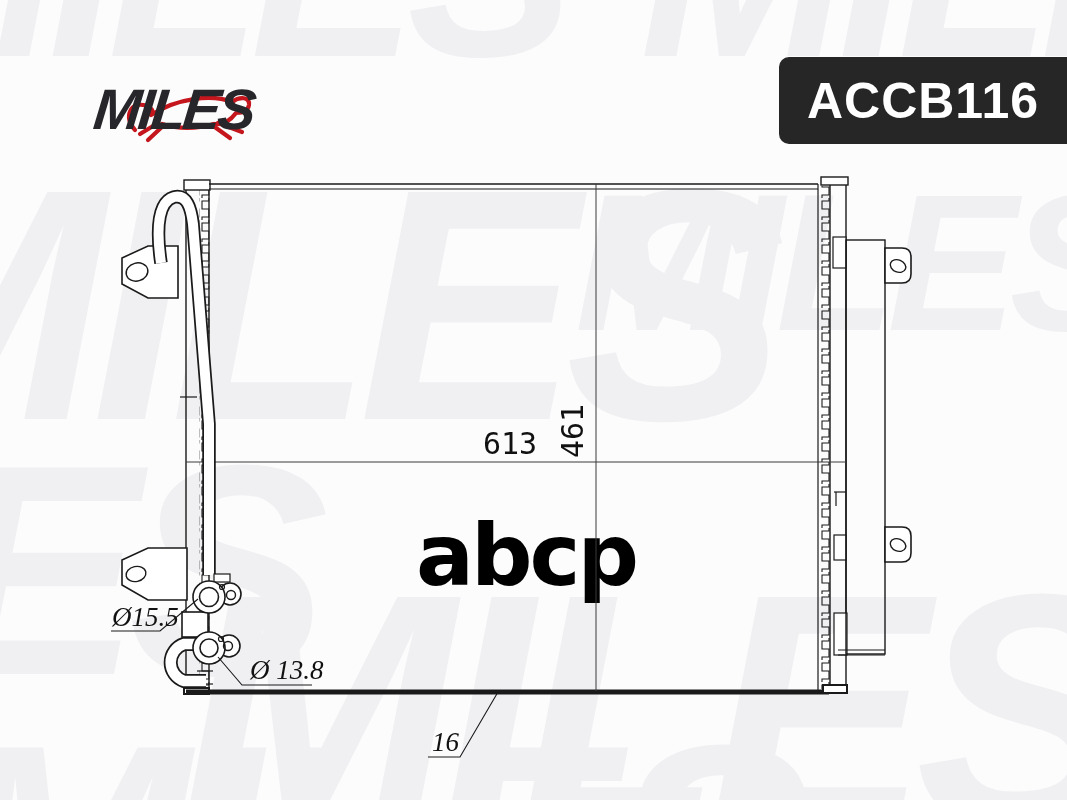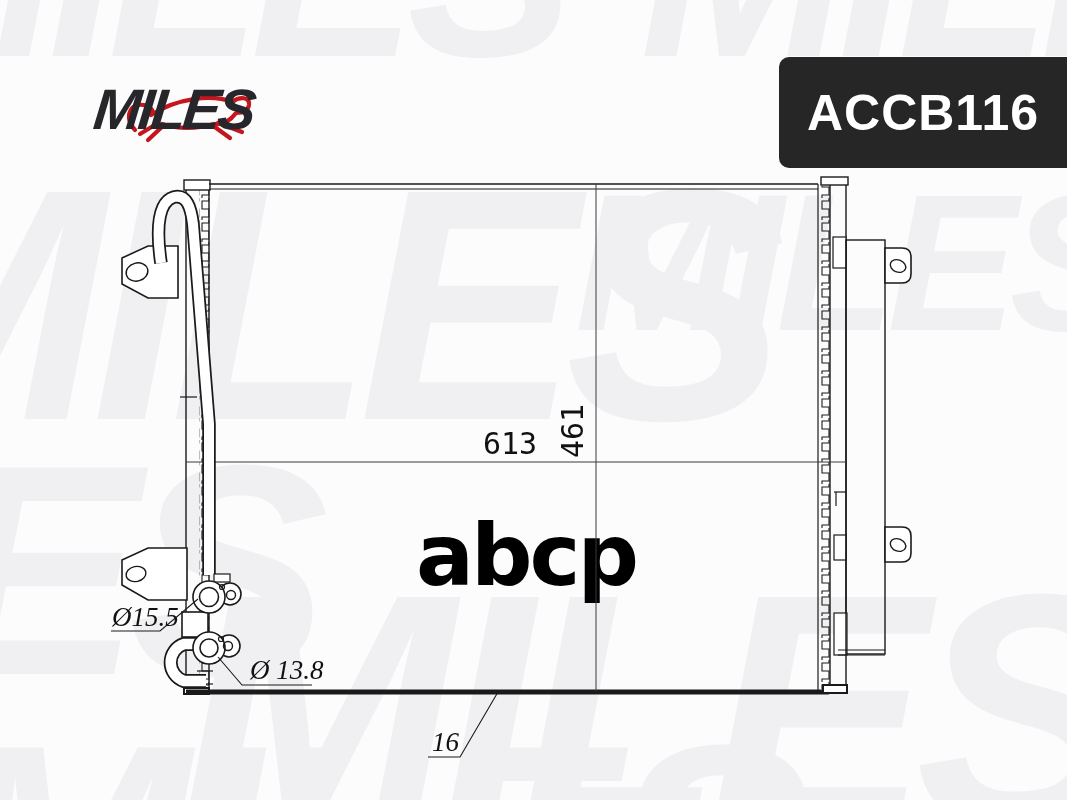--- a/index.html
+++ b/index.html
@@ -29,21 +29,21 @@
   
   .logo{position:absolute;left:60px;top:45px;z-index:3;width:260px;}
   .logo-text{
     position:absolute;left:34px;top:36px;
     font-size:57px;font-weight:bold;font-style:italic;letter-spacing:-3px;
     color:#27272b;transform:skewX(-6deg);line-height:1;
   }
   .logo-dog{position:absolute;left:0;top:0;}
   
   .badge{
-    position:absolute;left:779px;top:57px;width:288px;height:111px;z-index:3;
+    position:absolute;left:779px;top:57px;width:288px;height:87px;z-index:3;
     background:#262626;border-radius:10px 0 0 10px;
     display:flex;align-items:center;justify-content:center;
   }
   .badge-text{
     color:#ffffff;font-size:50px;font-weight:bold;letter-spacing:1px;
     font-family:"Liberation Sans",sans-serif;
   }
   
   .drawing{position:absolute;left:0;top:0;z-index:2;}
   .dimtext{

